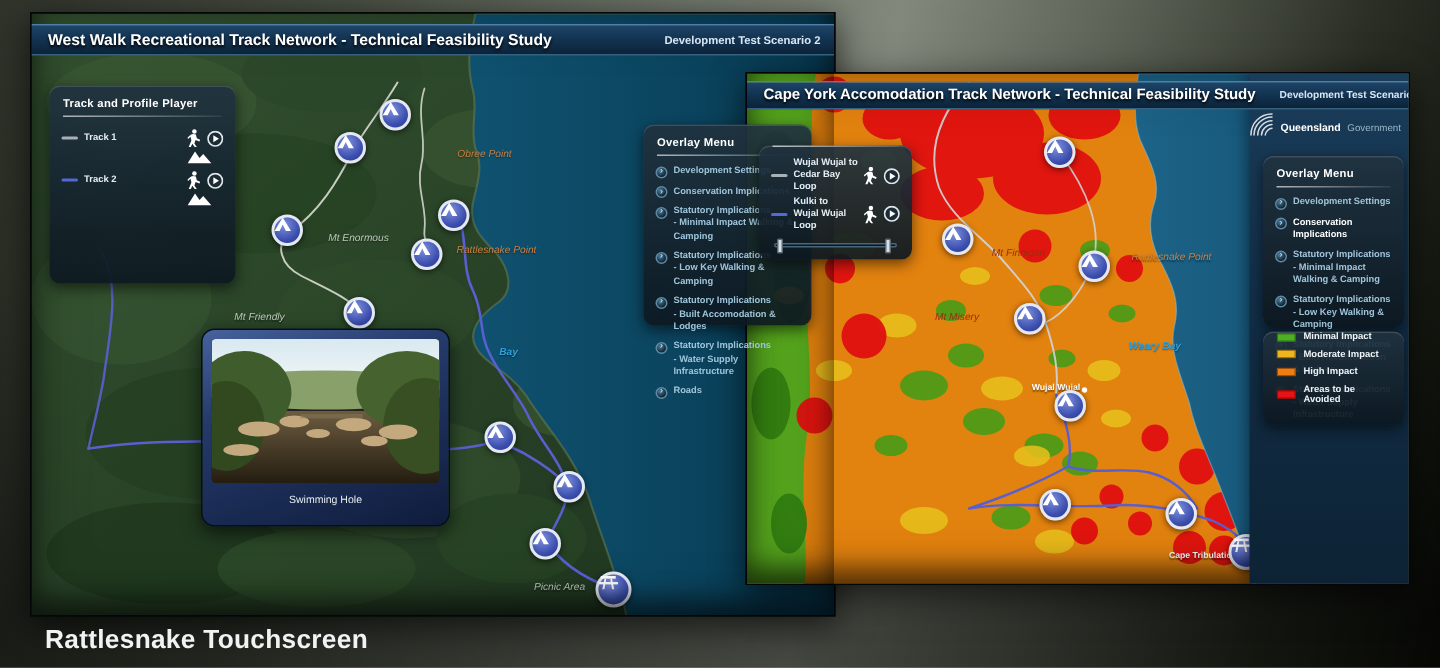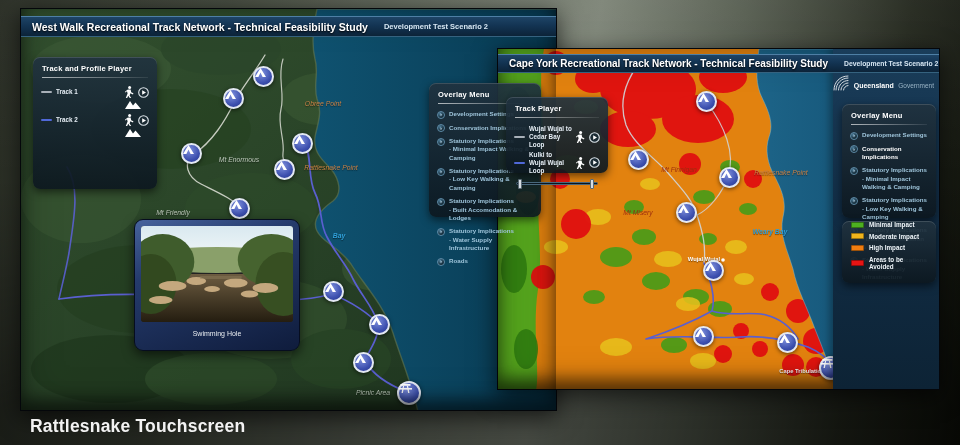--- a/index.html
+++ b/index.html
@@ -14,21 +14,21 @@
   .window { position:absolute; background:#06080a; border:1px solid #04060a; overflow:hidden;
             box-shadow:0 6px 22px rgba(0,0,0,0.65); }
   #win-left  { left:20px; top:8px;  width:537px; height:403px; }
   #win-right { left:497px; top:48px; width:443px; height:342px; }
 
   .map { position:absolute; inset:0; }
   .map svg { position:absolute; inset:0; display:block; }
   .vignette { position:absolute; inset:0; z-index:12; pointer-events:none;
               box-shadow:inset 0 -10px 16px rgba(0,0,0,0.55), inset 0 0 40px rgba(0,0,0,0.28); }
 
-  .titlebar { position:absolute; left:0; right:0; z-index:30; display:flex; align-items:center;
+  .titlebar { position:absolute; left:0; right:0; z-index:30; display:flex; justify-content:space-between; align-items:center;
               background:linear-gradient(180deg,#1e4466 0%, #133453 45%, #0c2338 100%);
               border-top:1px solid #4e7fa5; border-bottom:1px solid #35627f; }
   #win-left  .titlebar { top:7px; height:21px; }
   #win-right .titlebar { top:5px; height:19px; }
   .titlebar .title { font-weight:bold; color:#ffffff; padding-left:11px; text-shadow:0 1px 2px #000; white-space:nowrap; }
   #win-left  .titlebar .title { font-size:10.5px; }
   #win-right .titlebar .title { font-size:10px; }
   .titlebar .scenario { font-weight:bold; color:#d8e7f3; padding-right:9px; white-space:nowrap;padding-left:16px; }
   #win-left  .titlebar .scenario { font-size:7.5px; }
   #win-right .titlebar .scenario { font-size:6.8px; }
@@ -568,26 +568,25 @@
         <path d="M12.5,17 C12.5,15 15,12.5 17,12.5"></path>
       </g>
     </svg>
     <span class="txt">
       <span class="l1">Queensland</span>
       <span class="l2">Government</span>
     </span>
   </div>
 
   <div class="titlebar">
-    <span class="title">Cape York Recreational Track Network - Technical Feasibility Study</span>
+    <span class="title">Cape York Accomodation Track Network - Technical Feasibility Study</span>
     <span class="scenario">Development Test Scenario 2 - Daintree Options</span>
   </div>
 
   <div class="panel tp-right-panel" id="tp-right">
-    <h3>Track Player</h3>
     <div class="rule"></div>
     <div>
 
         <div class="track-entry">
           <div class="tp-row">
             <span class="tp-swatch swatchable" style="background: rgb(168, 176, 184);"></span>
             <span class="tp-name">
               <span>Wujal Wujal to</span>
               <span>Cedar Bay Loop</span>
             </span>

